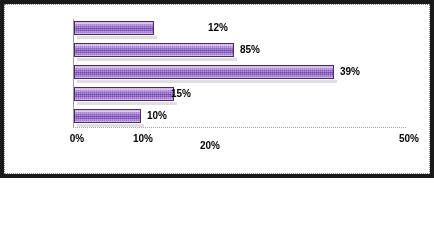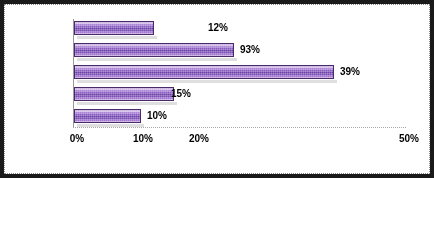--- a/index.html
+++ b/index.html
@@ -147,21 +147,21 @@
         </div>
         <span class="val-label" style="left:155px;margin-left:48px;">12%</span>
       </div>
 
       <div class="bar-row" style="top:36px;">
 
         <div class="bar-wrap" style="width:160px;">
           <div class="bar" style="width:160px;"></div>
           <div class="bar-shadow" style="width:160px;"></div>
         </div>
-        <span class="val-label" style="left:235px;">93%</span>
+        <span class="val-label" style="left:235px;">85%</span>
       </div>
 
       <div class="bar-row" style="top:58px;">
 
         <div class="bar-wrap" style="width:260px;">
           <div class="bar" style="width:260px;"></div>
           <div class="bar-shadow" style="width:260px;"></div>
         </div>
         <span class="val-label" style="left:335px;">39%</span>
       </div>
@@ -179,18 +179,18 @@
 
         <div class="bar-wrap" style="width:67px;">
           <div class="bar" style="width:67px;"></div>
           <div class="bar-shadow" style="width:67px;"></div>
         </div>
         <span class="val-label" style="left:142px;">10%</span>
       </div>
 
       <span class="tick" style="left:72px;">0%</span>
       <span class="tick" style="left:138px;">10%</span>
-      <span class="tick" style="left:194px;">20%</span>
+      <span class="tick" style="left:205px;margin-top:7px;">20%</span>
       <span class="tick" style="left:404px;">50%</span>
 
     </div>
   </div>
 </div>
 
 </body></html>

